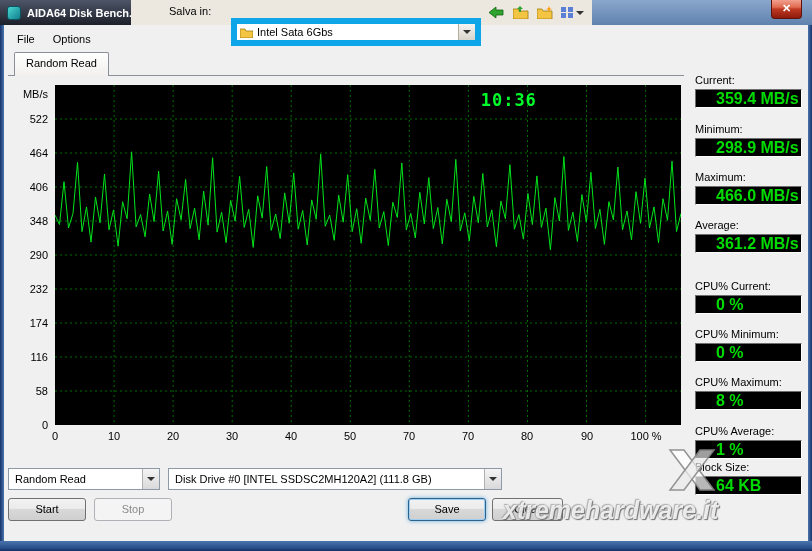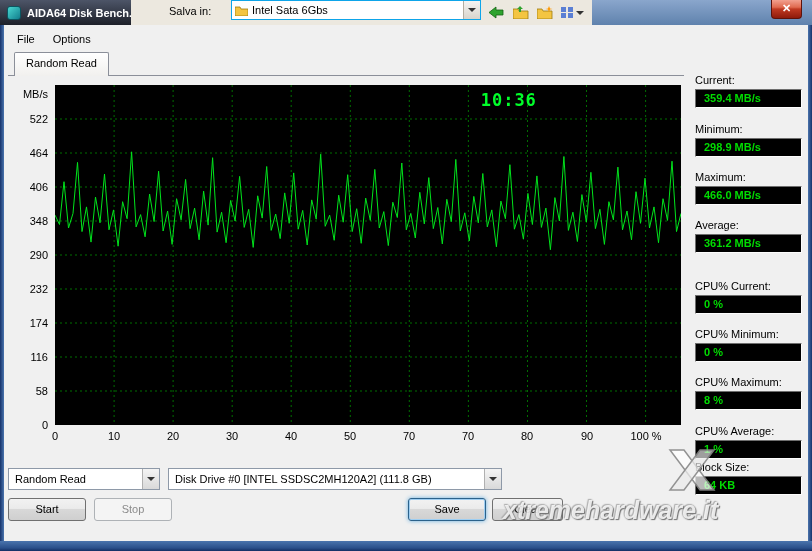--- a/index.html
+++ b/index.html
@@ -9,22 +9,22 @@
 
   
   .bg-title{position:absolute;left:0;top:0;width:131px;height:25px;
     background:linear-gradient(180deg,#4d5568,#1d2029);
     display:flex;align-items:center;gap:6px;padding-left:7px;z-index:5;}
   .bg-title .t{color:#fff;font-weight:bold;white-space:nowrap;overflow:hidden;}
   .app-icon{width:14px;height:14px;flex:0 0 14px;border-radius:3px;
     background:linear-gradient(135deg,#49d6d0,#117e8d);border:1px solid #0b5560;}
   .dialog-strip{position:absolute;left:131px;top:0;width:461px;height:25px;background:#ece8df;z-index:5;}
   .salva-label{position:absolute;left:38px;top:5px;}
-  .dlg-combo{position:absolute;left:100px;top:0;width:250px;height:20px;background:#fff;
-    border:1px solid #0ea5e9;display:flex;align-items:center;}
+  .dlg-combo{position:absolute;left:100px;top:18px;width:250px;height:28px;background:#fff;
+    border:6px solid #0ea5e9;display:flex;align-items:center;}
   .dlg-combo .ico{margin:0 4px 0 3px;display:inline-flex;}
   .dlg-combo .val{flex:1;white-space:nowrap;overflow:hidden;}
   .dlg-combo .btn{width:17px;height:100%;background:linear-gradient(180deg,#f5f4f2,#d8d4cc);
     border-left:1px solid #b3ada0;display:flex;align-items:center;justify-content:center;}
   .caret{width:0;height:0;border-left:4px solid transparent;border-right:4px solid transparent;border-top:4px solid #333;}
   .dlg-icons{position:absolute;left:356px;top:3px;display:flex;gap:5px;align-items:center;}
   .dlg-iconbtn{width:19px;height:19px;display:flex;align-items:center;justify-content:center;}
   .title-right{position:absolute;left:592px;top:0;width:220px;height:25px;
     background:linear-gradient(180deg,#8aa6cc,#5f82ad);z-index:5;}
   .close-btn{position:absolute;left:179px;top:0;width:31px;height:19px;
@@ -49,21 +49,21 @@
   .xtick{position:absolute;top:430px;transform:translateX(-50%);white-space:nowrap;}
   .plot{position:absolute;left:55px;top:85px;width:626px;height:340px;background:#000;}
   .plot svg{display:block;width:626px;height:340px;}
   .timer{position:absolute;left:68%;top:5px;color:#00ff2a;font-family:"DejaVu Sans Mono",monospace;
     font-weight:bold;font-size:17px;letter-spacing:1px;}
 
   
   .stat{position:absolute;left:695px;width:107px;}
   .stat-label{height:14px;white-space:nowrap;}
   .stat-value{margin-top:1px;height:19px;background:#000;color:#00dc00;font-weight:bold;
-    font-size:11px;line-height:17px;padding-left:8px;
+    font-size:16px;line-height:17px;padding-left:20px;
     border:1px solid;border-color:#6e6e6e #fdfdfd #fdfdfd #6e6e6e;}
 
   
   .combo{position:absolute;height:22px;background:#fff;border:1px solid #8e99a8;display:flex;align-items:center;}
   .combo .val{flex:1;padding-left:6px;white-space:nowrap;overflow:hidden;}
   .combo .btn{width:17px;height:100%;background:linear-gradient(180deg,#f4f4f4,#d9d9d9);
     border-left:1px solid #b0b0b0;display:flex;align-items:center;justify-content:center;}
   .btn7{position:absolute;height:23px;border:1px solid #707070;border-radius:3px;
     background:linear-gradient(180deg,#f2f2f2 0%,#ebebeb 45%,#d8d8d8 50%,#cfcfcf 100%);
     text-align:center;line-height:21px;}

